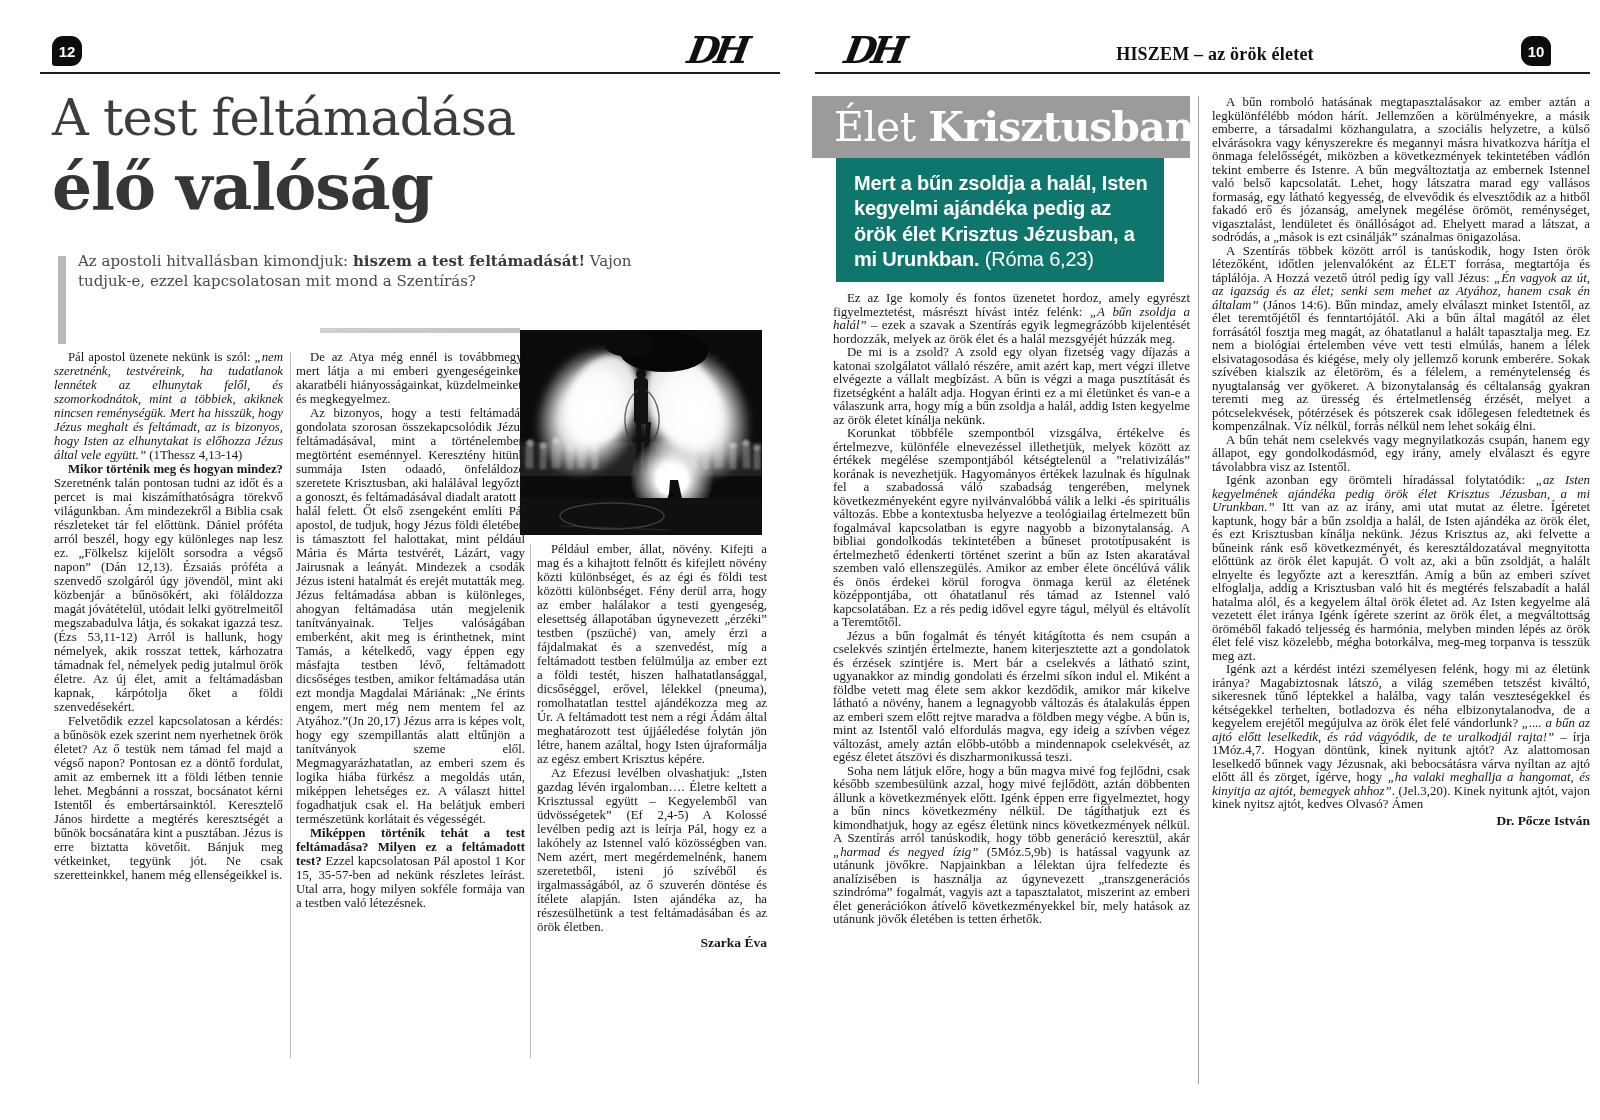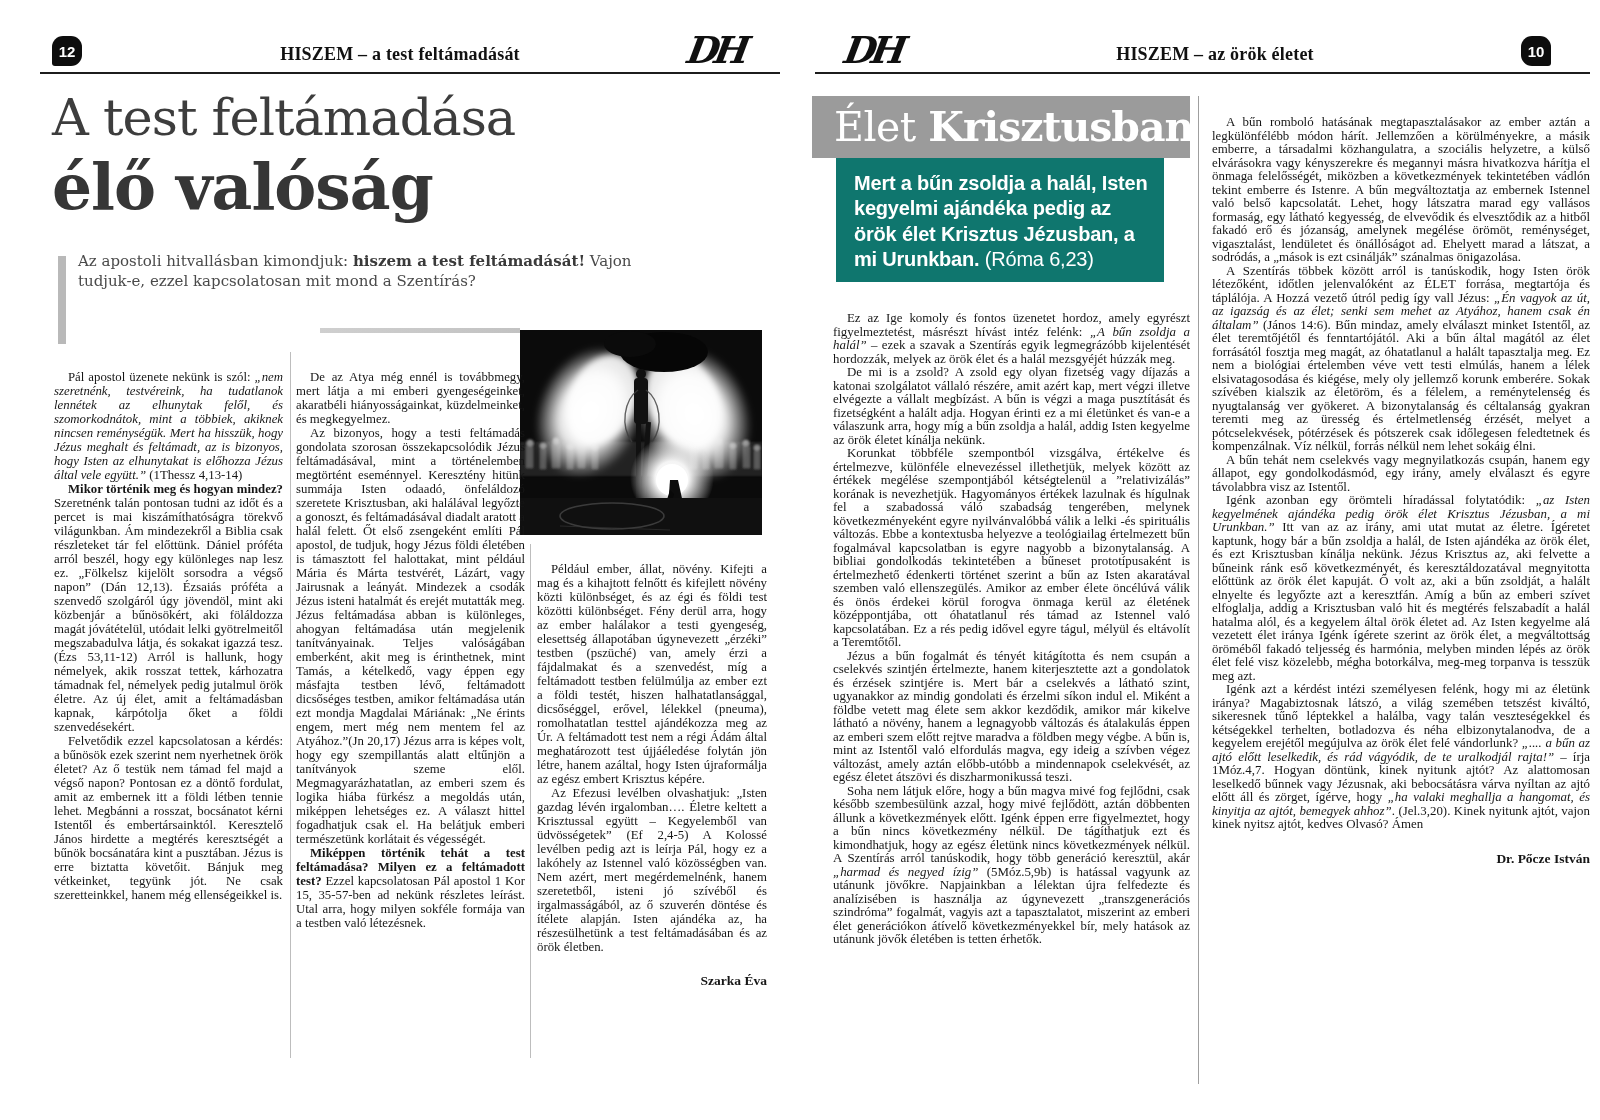--- a/index.html
+++ b/index.html
@@ -36,41 +36,40 @@
   .banner { background:#9b9b9b; display:flex; align-items:center; padding-left:22px; }
   .banner .t { font-family:"DejaVu Serif", serif; font-size:41px; color:#ffffff;
                letter-spacing:-0.5px; white-space:pre; }
   .banner .t b { letter-spacing:-1px; }
   .quotebox { background:#0f766e; color:#ffffff; padding:13px 16px 12px 18px;
               font-family:"Liberation Sans", sans-serif; font-weight:bold;
               font-size:20px; line-height:1.27; letter-spacing:-0.2px; }
   .quotebox .ref { font-weight:normal; }
 
   
-  .col { text-align:justify;margin-top:20px; }
+  .col { text-align:justify; }
   .col p { text-indent:14px; margin:0; }
   .col p i { font-style:italic; }
   .left-col  { font-size:12.8px; line-height:14px; }
   .right-col { font-size:12.9px; line-height:13.5px; }
   .byline { text-align:right; font-weight:bold; text-indent:0 !important;
             margin-top:2px !important; font-size:13.5px; }
   .vdiv { width:1px; background:#bdbdbd; }
 
   .photo-frame { background:#0a0a0a; overflow:hidden; }
 </style>
 </head>
 <body>
 
 <div class="abs" style="left:40px; top:20px; width:740px; height:1080px;">
 
   <div class="badge left abs" style="left:12px; top:16px;">
       <span>12</span>
     </div>
 
-  <div class="runhead abs" style="left:120px; top:24px; width:480px;">HISZEM – a test feltámadását</div>
 
   <div class="dh-logo abs" style="left:648px; top:8px;">DH</div>
 
   <div class="headrule abs" style="left:0; top:52px; width:740px;"></div>
 
   <div class="title1 abs" style="left:12px; top:68px;">A test feltámadása</div>
   <div class="title2 abs" style="left:12px; top:130px;">élő valóság</div>
 
   <div class="lede-bar abs" style="left:18px; top:236px; height:88px;"></div>
   <div class="lede abs" style="left:38px; top:232px; width:560px;">Az apostoli hitvallásban kimondjuk: <b>hiszem a test feltámadását!</b> Vajon tudjuk-e, ezzel kapcsolatosan mit mond a Szentírás?</div>

